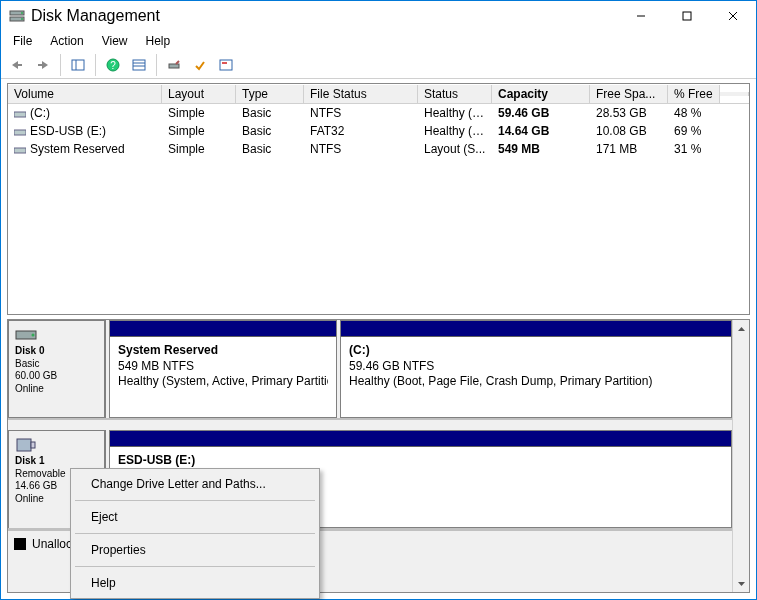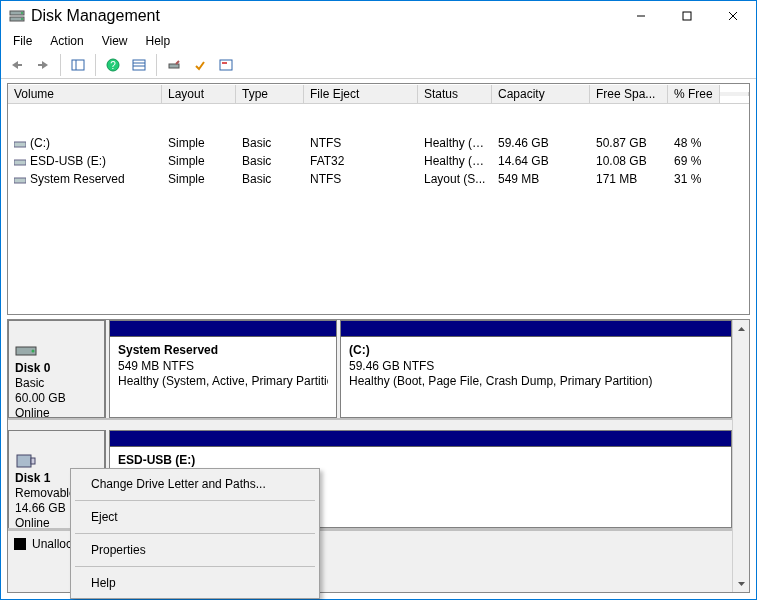--- a/index.html
+++ b/index.html
@@ -62,39 +62,38 @@
     min-height: 0;
   }
   
   .volume-pane {
     height: 232px;
     border: 1px solid #888;
     margin: 4px 6px 2px 6px;
     display: flex;
     flex-direction: column;
     background: #fff;
-    gap: 30px;
   }
   .vl-header, .vl-row {
     display: flex;
     align-items: center;
     height: 18px;
   }
   .vl-header { height: 20px; border-bottom: 1px solid #d0d0d0; }
   .vl-header .col {
     background: #f0f0f0;
     border-right: 1px solid #d0d0d0;
     padding: 2px 6px;
     font-size: 12px;
     overflow: hidden; white-space: nowrap;
   }
   .vl-row .col { padding: 1px 6px; overflow: hidden; white-space: nowrap; text-overflow: ellipsis; }
   .vl-body { flex:1; overflow:auto; }
   .col.c0{width:154px;} .col.c1{width:74px;} .col.c2{width:68px;}
-  .col.c3{width:114px;} .col.c4{width:74px;} .col.c5{width:98px;}
+  .col.c3{width:114px;} .col.c4{width:74px;} .col.c5{width:98px;font-weight:bold;}
   .col.c6{width:78px;} .col.c7{width:52px;} .col.c8{flex:1;}
   .vol-icon { width:12px; height:10px; display:inline-block; margin-right:4px; vertical-align:middle; }
   .vol-icon svg { display:block; }
   
   .disk-pane {
     flex: 1;
     margin: 2px 6px 6px 6px;
     border: 1px solid #888;
     background: #f0f0f0;
     display: flex;
@@ -106,22 +105,22 @@
     display: flex;
     border-bottom: 2px solid #c0c0c0;
     background: #f0f0f0;
     position: relative;
   }
   .disk-label {
     width: 98px;
     border: 1px solid #808080;
     border-right: 2px solid #808080;
     background: #f0f0f0;
-    padding: 22px 6px;
-    font-size: 12px;
+    padding: 6px 6px;
+    font-size: 10px;
     line-height: 1.25;
   }
   .disk-label .dicon { width:22px; height:16px; display:block; margin-bottom:2px; }
   .disk-parts {
     flex:1;
     display:flex;
     padding:0;
   }
   .part {
     display:flex; flex-direction:column;
@@ -267,38 +266,38 @@
       </div>
   </div>
 
   <div class="content">
 
     <div class="volume-pane">
       <div class="vl-header">
         <div class="col c0">Volume</div>
         <div class="col c1">Layout</div>
         <div class="col c2">Type</div>
-        <div class="col c3">File Eject</div>
+        <div class="col c3">File Status</div>
         <div class="col c4">Status</div>
         <div class="col c5">Capacity</div>
         <div class="col c6">Free Spa...</div>
         <div class="col c7">% Free</div>
         <div class="col c8"></div>
       </div>
       <div class="vl-body">
         <div class="vl-row">
           <div class="col c0"><span class="vol-icon"><svg width="12" height="10">
                   <rect x="0" y="3" width="12" height="5" fill="#bcc" stroke="#668"></rect>
                 </svg></span><span>(C:)</span></div>
           <div class="col c1">Simple</div>
           <div class="col c2">Basic</div>
           <div class="col c3">NTFS</div>
           <div class="col c4">Healthy (B...</div>
           <div class="col c5">59.46 GB</div>
-          <div class="col c6">50.87 GB</div>
+          <div class="col c6">28.53 GB</div>
           <div class="col c7">48 %</div>
           <div class="col c8"></div>
         </div>
         <div class="vl-row">
           <div class="col c0"><span class="vol-icon"><svg width="12" height="10">
                   <rect x="0" y="3" width="12" height="5" fill="#bcc" stroke="#668"></rect>
                 </svg></span><span>ESD-USB (E:)</span></div>
           <div class="col c1">Simple</div>
           <div class="col c2">Basic</div>
           <div class="col c3">FAT32</div>

